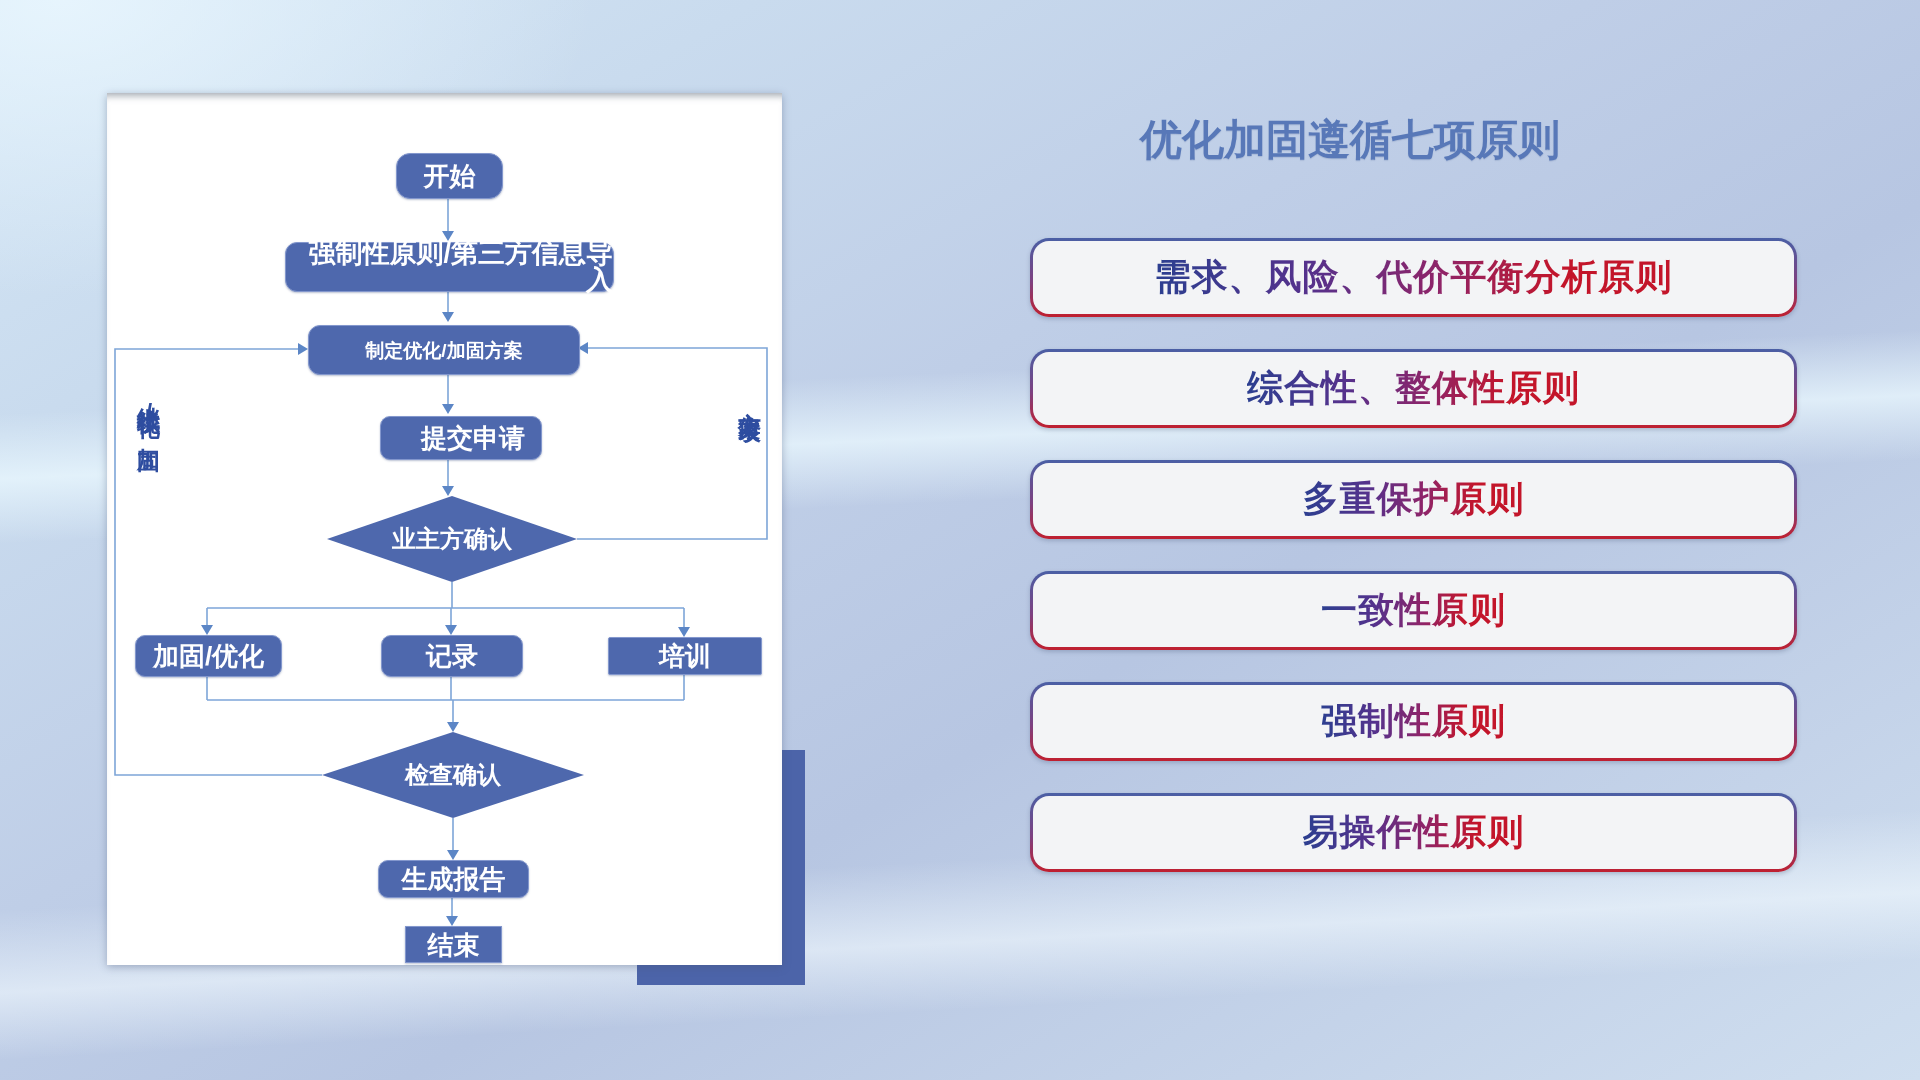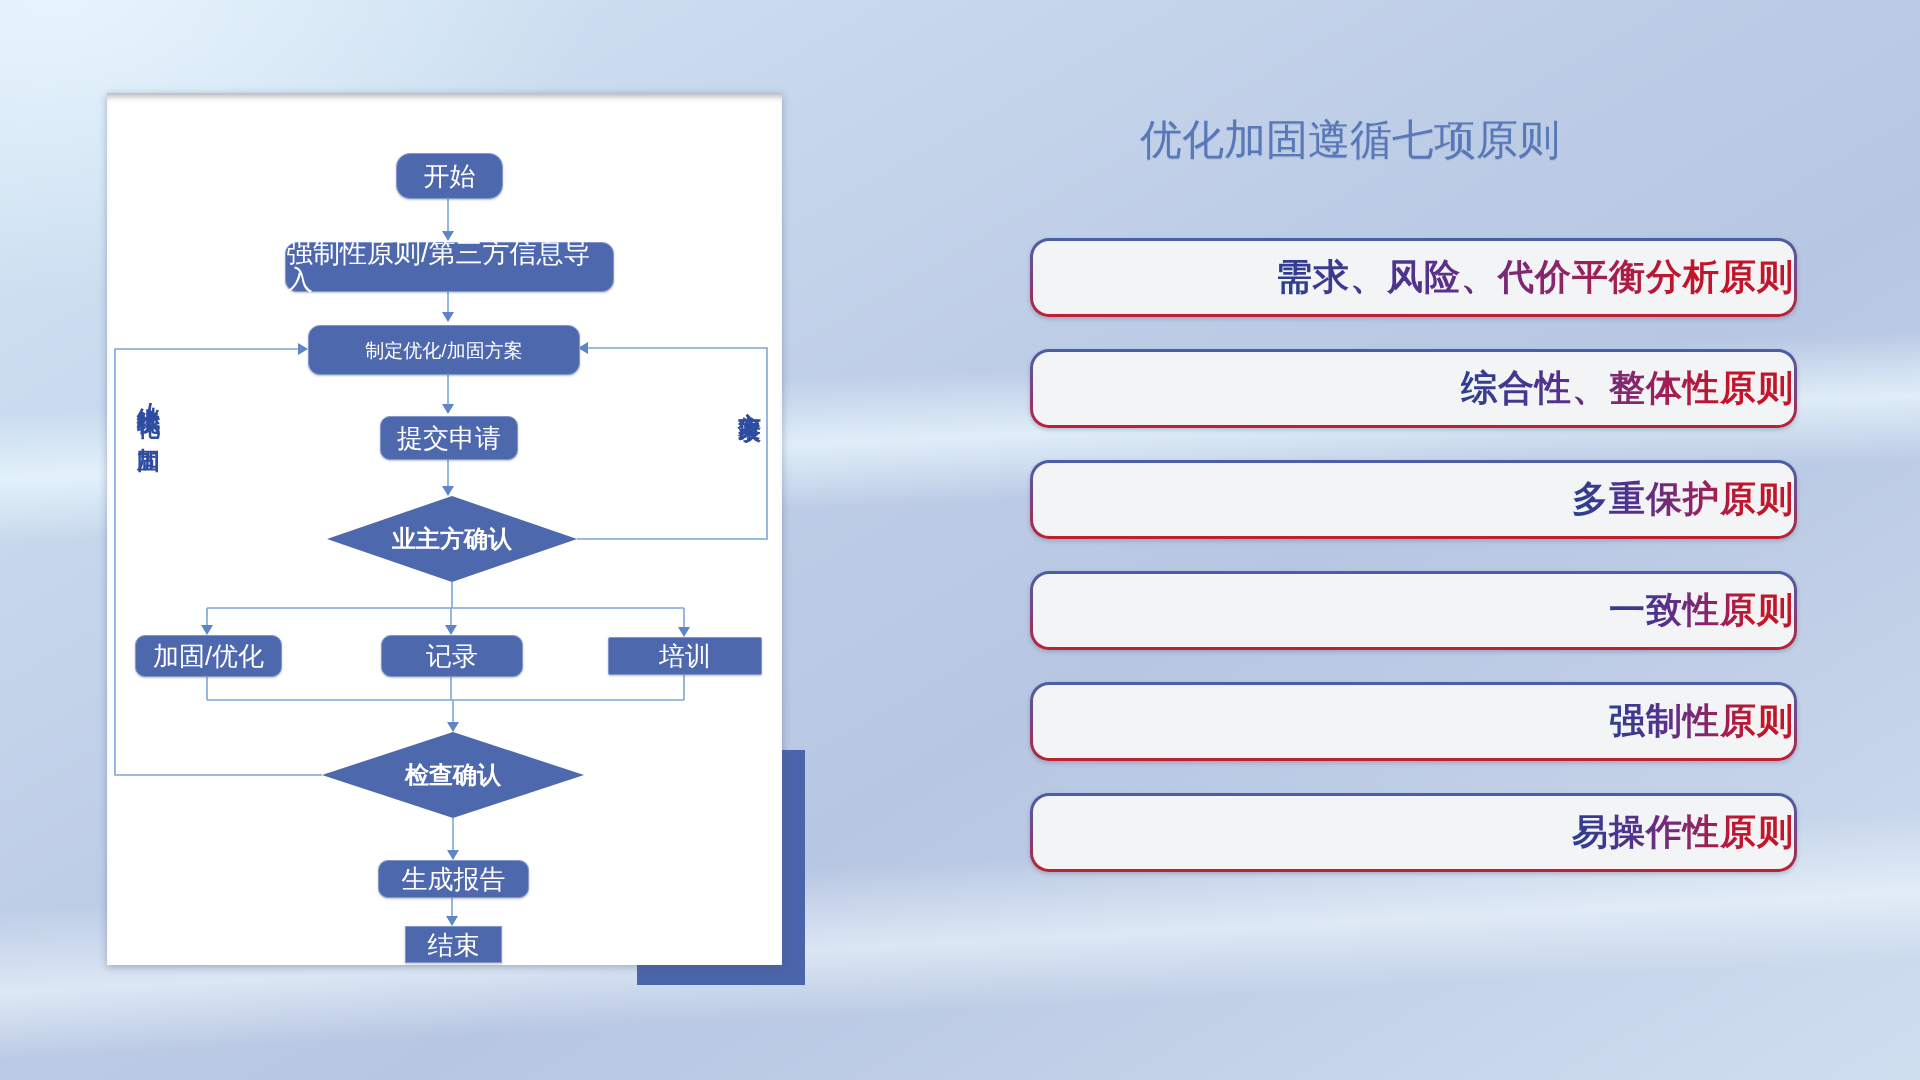--- a/index.html
+++ b/index.html
@@ -13,37 +13,37 @@
     background:linear-gradient(180deg,rgba(245,251,255,0) 0%,rgba(242,250,255,.6) 55%,rgba(245,251,255,0) 100%);}
   .glow-tl{position:absolute;left:0;top:0;width:600px;height:300px;pointer-events:none;
     background:radial-gradient(ellipse at 10% 0%,rgba(235,248,255,.8),rgba(235,248,255,0) 70%);}
 
   
   .shadow-rect{position:absolute;left:637px;top:750px;width:168px;height:235px;background:#4c64a9;z-index:1;}
   .card{position:absolute;left:107px;top:93px;width:675px;height:872px;background:#ffffff;z-index:2;
     box-shadow:0 2px 8px rgba(70,85,120,.40), inset 0 8px 7px -5px rgba(95,105,120,.55);}
   .connectors{position:absolute;left:0;top:0;}
   .node{position:absolute;display:flex;align-items:center;justify-content:center;
-    background:#4e68ad;color:#ffffff;font-weight:normal;font-size:26px;line-height:1;
-    border:1px solid #8397cd;box-shadow:0 1px 2px rgba(60,80,130,.35);z-index:3;}
+    background:#4e68ad;color:#ffffff;font-weight:bold;font-size:26px;line-height:1;
+    border:1px solid #8397cd;box-shadow:0 1px 2px rgba(60,80,130,.35);z-index:3;text-align:right;}
   .diamond{position:absolute;display:flex;align-items:center;justify-content:center;
     background:#4e68ad;color:#fff;font-weight:bold;font-size:24px;z-index:3;
     clip-path:polygon(50% 0,100% 50%,50% 100%,0 50%);}
   .vlabel{position:absolute;writing-mode:vertical-rl;text-orientation:upright;
     color:#2e4da0;font-weight:bold;font-size:23px;letter-spacing:3px;z-index:3;}
 
   
-  .main-title{position:absolute;left:1140px;top:112px;font-size:42px;font-weight:normal;color:#5878b8;
+  .main-title{position:absolute;left:1140px;top:112px;font-size:42px;font-weight:bold;color:#5878b8;
     letter-spacing:0px;text-shadow:0 1px 1px rgba(120,140,180,.35);}
   .principles{position:absolute;left:1030px;top:238px;width:767px;display:flex;flex-direction:column;gap:32px;}
   .pill{height:79px;border-radius:19px;padding:3px;box-sizing:border-box;
     background:linear-gradient(180deg,#4a5fa5 0%,#7d4080 55%,#c01f2f 100%);
     box-shadow:0 2px 4px rgba(70,85,120,.30);}
   .pill-inner{width:100%;height:100%;border-radius:16px;background:#f3f4f6;
-    display:flex;align-items:center;justify-content:flex-end;}
+    display:flex;align-items:center;justify-content:center;}
   .pill-text{font-size:36px;font-weight:bold;letter-spacing:1px;
     background-image:linear-gradient(90deg,#2c3f90 0%,#56318c 30%,#8f2468 55%,#c3152a 78%,#c3152a 100%);
     -webkit-background-clip:text;background-clip:text;color:transparent;}
 </style>
 </head>
 <body>
 
 <div class="stage">
   <div class="streak streak-a"></div>
   <div class="streak streak-b"></div>
@@ -88,21 +88,21 @@
         <polygon points="481,249 481,261 471,255"></polygon>
       </g>
     </svg>
 
     <div class="node" style="left:289px;top:60px;width:105px;height:44px;border-radius:14px;">开始</div>
 
     <div class="node" style="left:178px;top:149px;width:327px;height:48px;border-radius:12px;font-size:27px;">强制性原则/第三方信息导入</div>
 
     <div class="node" style="left:201px;top:232px;width:270px;height:48px;border-radius:12px;font-size:19px;">制定优化/加固方案</div>
 
-    <div class="node" style="left:273px;top:323px;width:136px;height:42px;border-radius:10px;">提交申请</div>
+    <div class="node" style="left:273px;top:323px;width:136px;height:42px;border-radius:10px;padding-left:24px;">提交申请</div>
 
     <div class="diamond" style="left:220px;top:403px;width:250px;height:86px;">业主方确认</div>
 
     <div class="node" style="left:28px;top:542px;width:145px;height:40px;border-radius:10px;">加固/优化</div>
 
     <div class="node" style="left:274px;top:542px;width:140px;height:40px;border-radius:10px;">记录</div>
 
     <div class="node" style="left:501px;top:544px;width:152px;height:36px;border-radius:2px;">培训</div>
 
     <div class="diamond" style="left:215px;top:639px;width:262px;height:86px;">检查确认</div>

